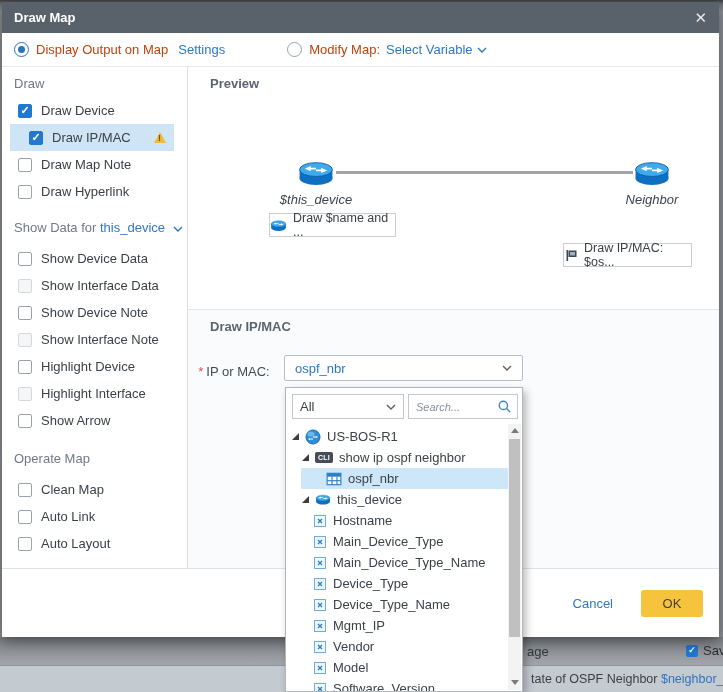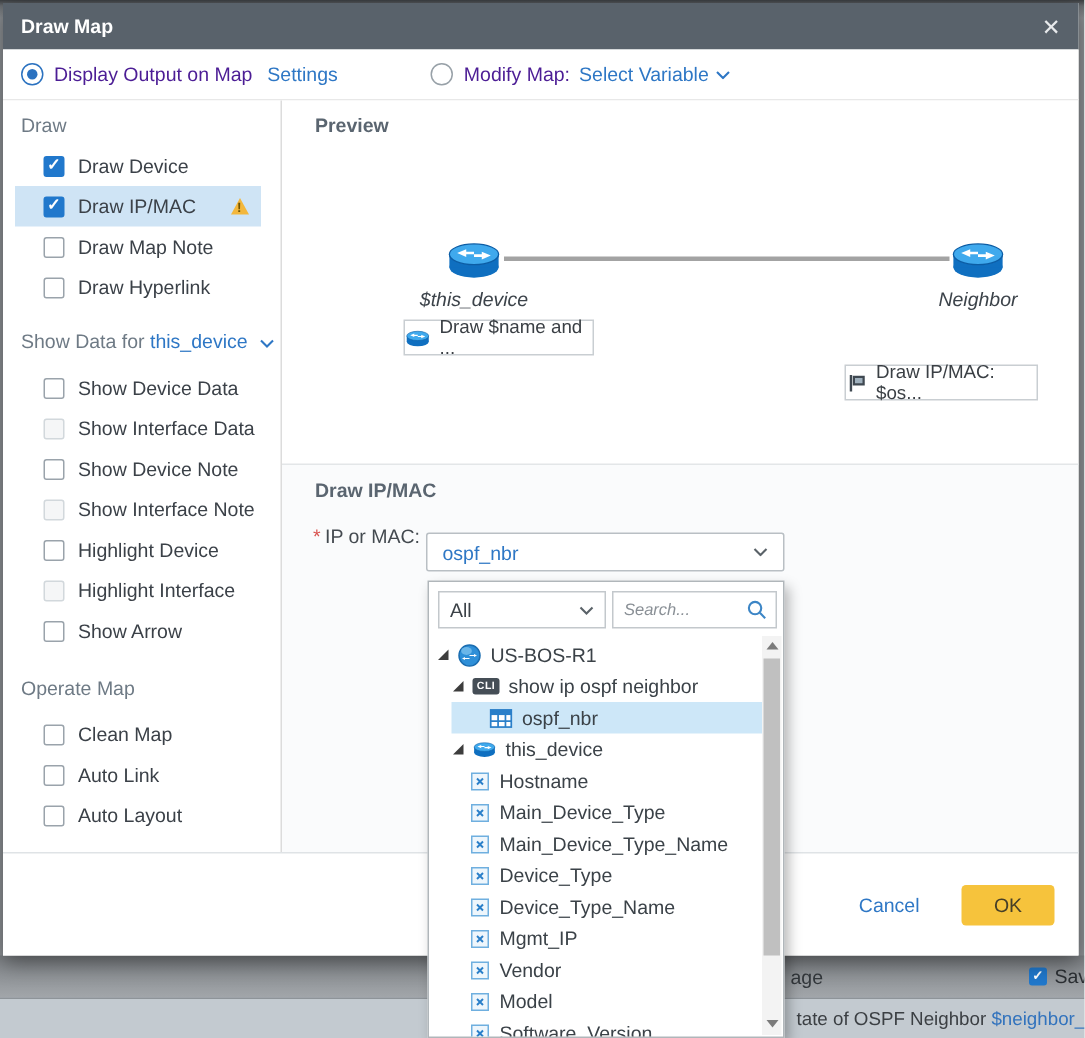--- a/index.html
+++ b/index.html
@@ -23,36 +23,36 @@
   .hdr { position:absolute; top:0; left:0; right:0; height:31px; background:#59626b;
          display:flex; align-items:center; padding:14px 12px; }
   .hdr-title { color:#fff; font-weight:bold; }
   .hdr-close { margin-left:auto; color:#e8eaec; font-size:15px; cursor:pointer; }
 
   .modebar { position:absolute; top:31px; left:0; right:0; height:34px; border-bottom:1px solid #e8e8e8;
              display:flex; align-items:center; padding-left:12px; background:#fff; }
   .radio { width:15px; height:15px; border:1px solid #98a1a8; border-radius:50%; background:#fff; position:relative; flex:0 0 auto; }
   .radio.sel { border-color:#2b72c0; }
   .radio.sel::after { content:""; position:absolute; left:3px; top:3px; right:3px; bottom:3px; background:#2b72c0; border-radius:50%; }
-  .mode-label { margin-left:7px; color:#4c1d95; }
+  .mode-label { margin-left:7px; color:#c2410c; }
   .link { color:#2e77c5; text-decoration:none; cursor:pointer; }
   .modebar .settings { margin-left:10px; }
   .modebar .radio2 { margin-left:62px; }
   .modebar .selvar { margin-left:6px; }
   .chev { width:10px; height:6px; margin-left:4px; color:#2e77c5; }
   .chev.gray { color:#5a6268; }
 
   .body { position:absolute; top:65px; bottom:69px; left:0; right:0; }
 
   
   .sidebar { position:absolute; top:0; bottom:0; left:0; width:186px; background:#fff; border-right:1px solid #dcdcdc; }
   .side-title { color:#6e7a85; margin:8px 0 4px 12px; height:18px; line-height:18px; white-space:nowrap; }
   .side-title.t2 { margin-top:14px; margin-bottom:8px; }
   .side-title.t3 { margin-top:16px; margin-bottom:8px; }
-  .cbrow { display:flex; align-items:center; height:27px; padding-left:27px; }
+  .cbrow { display:flex; align-items:center; height:27px; padding-left:16px; }
   .cb { width:14px; height:14px; border:1px solid #9aa3ab; border-radius:2px; background:#fff;
         display:inline-flex; align-items:center; justify-content:center; flex:0 0 auto; cursor:pointer; }
   .cb.checked { background:#2178cc; border-color:#2178cc; }
   .cb.checked::after { content:"✓"; color:#fff; font-size:11px; font-weight:bold; line-height:1; }
   .cb.disabled { border-color:#d2d8dc; background:#f5f6f7; }
   .cb.small { width:12px; height:12px; }
   .cb.small.checked::after { font-size:9px; }
   .cbl { margin-left:9px; color:#3b4148; white-space:nowrap; }
   .cbrow.hl { background:#cfe4f5; margin-left:8px; margin-right:13px; padding-left:19px; }
   .warn { position:relative; width:0; height:0; margin-left:auto; margin-right:8px;
@@ -68,21 +68,21 @@
   .n2 { left:445px; top:92px; }
   .plink { position:absolute; left:148px; top:104px; width:297px; height:3px; background:#a3a3a3; }
   .node-label { position:absolute; top:125px; width:140px; text-align:center; font-style:italic; color:#3c434a; }
   .nl1 { left:58px; } .nl2 { left:394px; }
   .pbtn { position:absolute; height:24px; border:1px solid #c9ced2; background:#fff; display:flex;
           align-items:center; justify-content:center; gap:6px; font-size:12.5px; color:#3a3f44; cursor:pointer; }
   .pb1 { left:81px; top:146px; width:127px; }
   .pb2 { left:375px; top:176px; width:129px; }
 
   .ipmac { position:absolute; top:243px; bottom:0; left:0; right:0; background:#fafbfc; }
-  .flabel { position:absolute; top:40px; left:0; width:92px; text-align:right; color:#444a50; white-space:nowrap; }
+  .flabel { position:absolute; top:54px; left:0; width:92px; text-align:center; color:#444a50; white-space:nowrap; }
   .req { color:#d9534f; margin-right:3px; }
   .combo { position:absolute; left:96px; top:45px; width:239px; height:26px; background:#fff;
            border:1px solid #b9bfc4; border-radius:2px; display:flex; align-items:center; padding:0 10px; cursor:pointer; }
   .combo .val { color:#2e77c5; }
   .combo .chev { margin-left:auto; }
 
   
   .footer { position:absolute; bottom:0; left:0; right:0; height:69px; background:#fff; border-top:1px solid #dfe3e6;
             display:flex; align-items:center; justify-content:flex-end; gap:28px; padding-right:16px; }
   .okbtn { width:62px; height:27px; background:#f6c33c; border:none; border-radius:3px; color:#474028;

